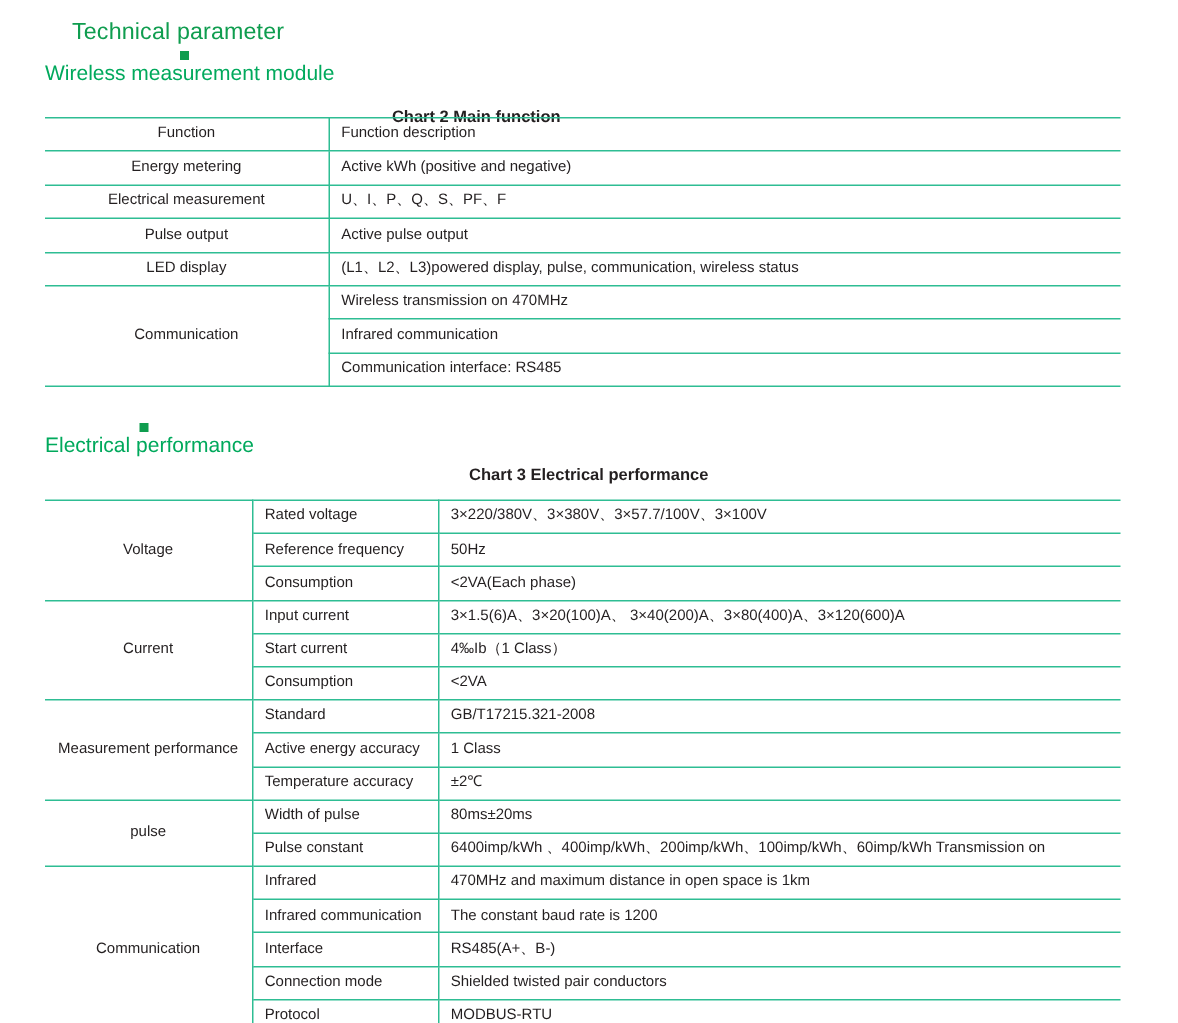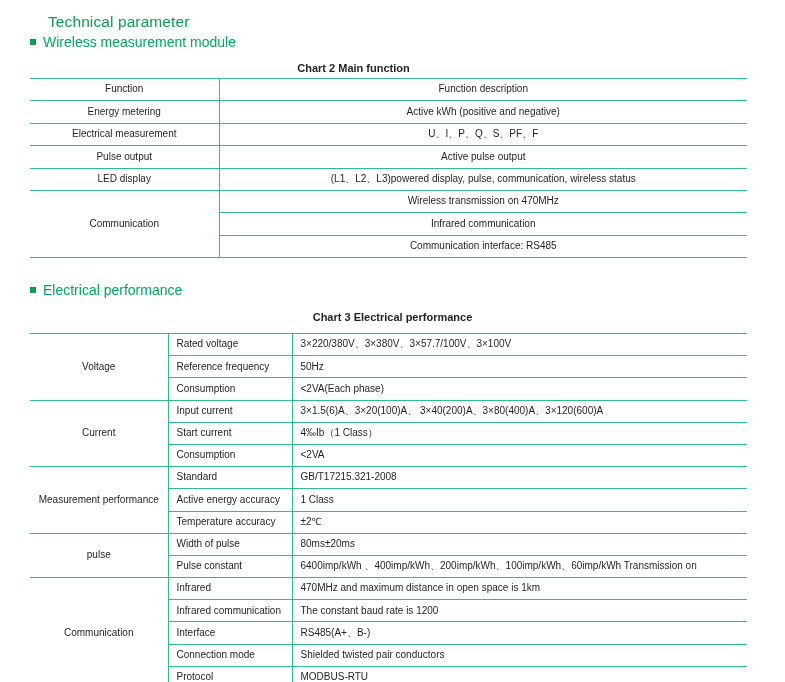--- a/index.html
+++ b/index.html
@@ -37,20 +37,21 @@
 
   .sub-heading {
     position: absolute;
     left: 30px;
     font-size: 14px;
     font-weight: normal;
     color: #00a95c;
     white-space: nowrap;
     display: flex;
     align-items: center;
+    flex-direction: column;
   }
   .sub-heading.wireless { top: 34px; }
   .sub-heading.electrical { top: 282px; }
 
   .bullet-square {
     display: inline-block;
     width: 6px;
     height: 6px;
     background: #0f9d4f;
     margin-right: 7px;
@@ -60,21 +61,21 @@
   }
 
   .chart-caption {
     position: absolute;
     font-size: 11px;
     font-weight: bold;
     color: #231f20;
     white-space: nowrap;
     text-align: center;
   }
-  .chart-caption.c2 { top: 62px; left: 0; width: 635px; padding-left: 36px; }
+  .chart-caption.c2 { top: 72px; left: 0; width: 635px; }
   .chart-caption.c3 { top: 311px; left: 0; width: 785px; }
 
   
   table.spec {
     position: absolute;
     border-collapse: collapse;
     font-size: 10px;
     color: #231f20;
     table-layout: fixed;
   }
@@ -92,21 +93,20 @@
   #table-main-function {
     left: 30px;
     top: 78px;
     width: 717px;
   }
   #table-main-function td.fn-label {
     text-align: center;
     border-right: 1.6px solid #2ebd93;
   }
   #table-main-function td.fn-desc {
-    text-align: center;
   }
   #table-main-function td {
     height: 21.4px;
   }
   #table-main-function td.rowspan-comm {
     text-align: center;
     border-right: 1.6px solid #2ebd93;
   }
 
   

